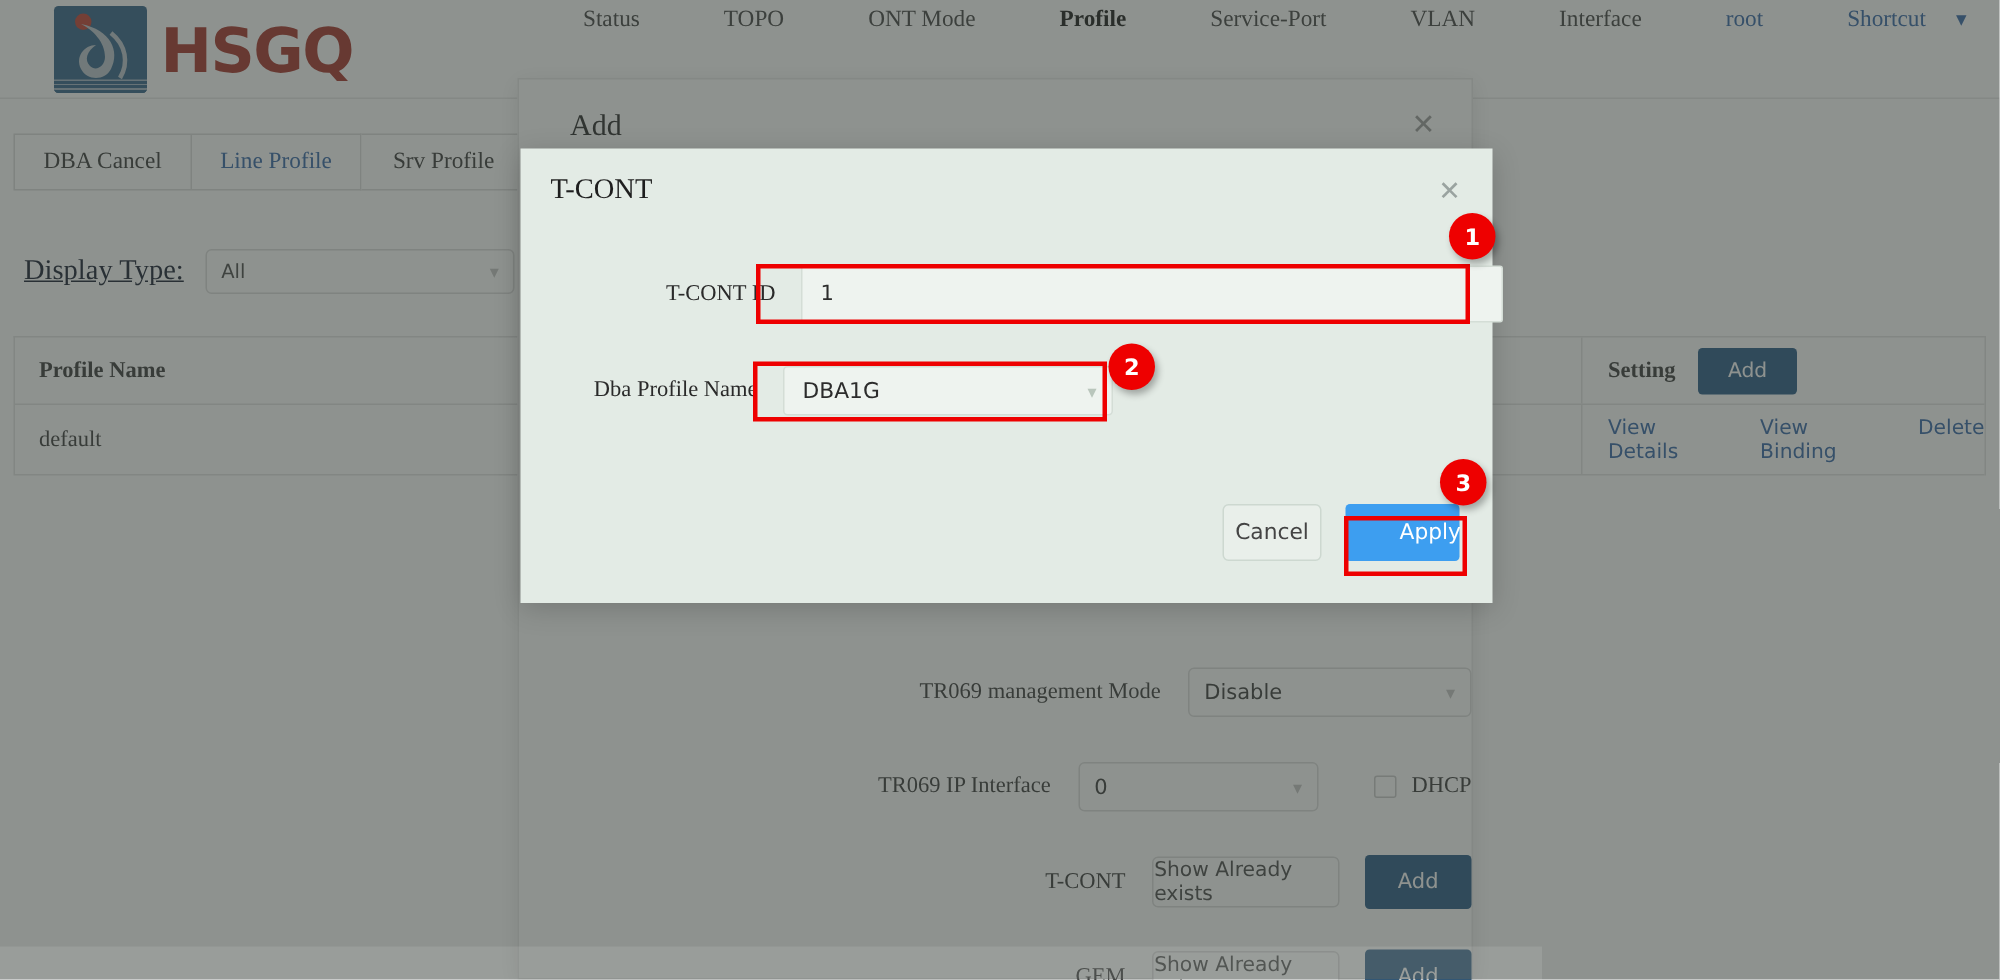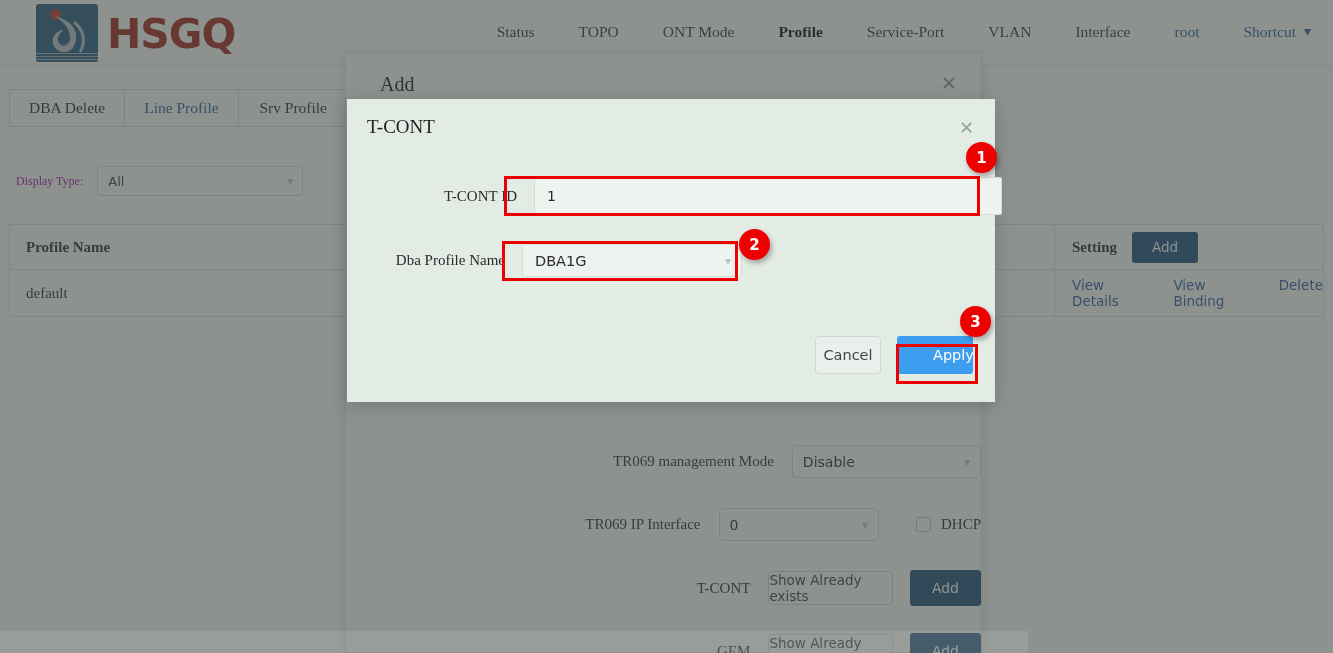--- a/index.html
+++ b/index.html
@@ -52,22 +52,22 @@
     font-family: "DejaVu Sans", sans-serif;
     font-weight: 700;
     font-size: 41px;
     letter-spacing: -1px;
     color: #a32c22;
     line-height: 1;
     margin-top: 2px;
   }
 
   .nav {
-    position: absolute; right: 18px; top: 23px;
-    display: flex; align-items: flex-start; gap: 0;
+    position: absolute; right: 18px; top: 4px;
+    display: flex; align-items: flex-start; gap: 12px;
     font-size: 15.5px;
   }
   .nav a {
     color: #3c3c3c;
     text-decoration: none;
     padding: 0 22px;
     white-space: nowrap;
   }
   .nav a.active { color: #111; font-weight: 700; }
   .nav a.linky { color: #2f62a5; }
@@ -93,21 +93,21 @@
     white-space: nowrap;
   }
   .tab:first-child { border-left: 1px solid #dcdcdc; }
   .tab.active { color: #2f62a5; }
 
   
   .filterrow {
     position: absolute; top: 166px; left: 16px;
     display: flex; align-items: center; gap: 14px;
   }
-  .filterlabel { font-size: 12px; color: #a21caf; }
+  .filterlabel { font-size: 19px; color: #0f172a; text-decoration: underline; }
   .select {
     width: 206px; height: 30px;
     border: 1px solid #dcdcdc; border-radius: 4px;
     background: #fff;
     display: flex; align-items: center;
     padding: 0 10px;
     font-family: "DejaVu Sans", sans-serif;
     font-size: 13px; color: #444;
     position: relative;
   }
@@ -354,21 +354,21 @@
       <a href="#">Service-Port</a>
       <a href="#">VLAN</a>
       <a href="#">Interface</a>
       <a href="#" class="linky">root</a>
       <a href="#" class="linky">Shortcut</a>
       <span class="chev">▾</span>
     </div>
   </div>
 
   <div class="tabbar">
-    <div class="tab">DBA Delete</div>
+    <div class="tab">DBA Cancel</div>
     <div class="tab active">Line Profile</div>
     <div class="tab">Srv Profile</div>
   </div>
 
   <div class="filterrow">
     <div class="filterlabel">Display Type:</div>
     <div class="select">
       <span>All</span>
       <span class="chevd">▾</span>
     </div>

